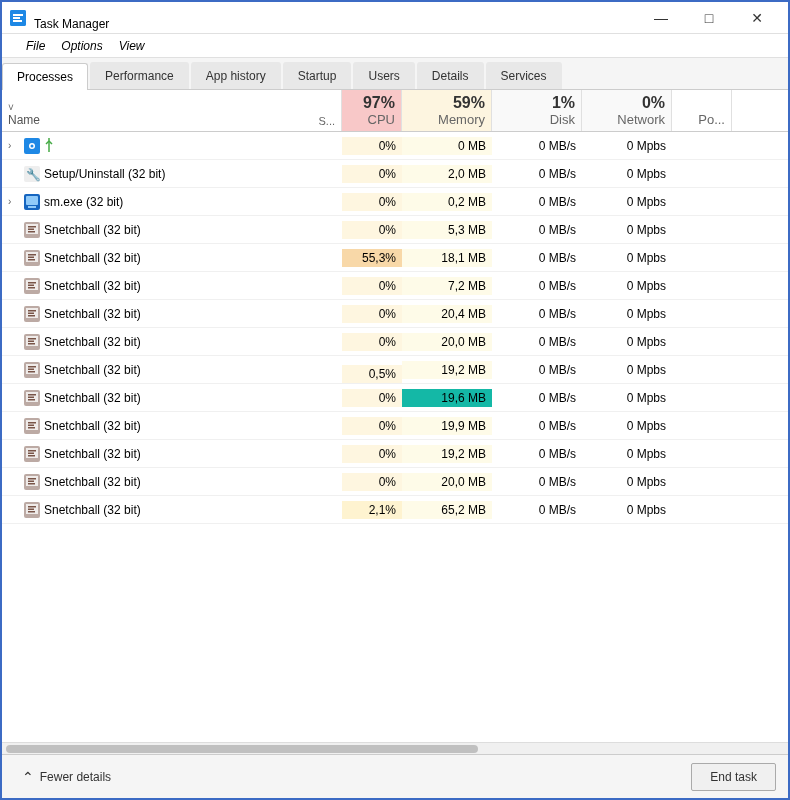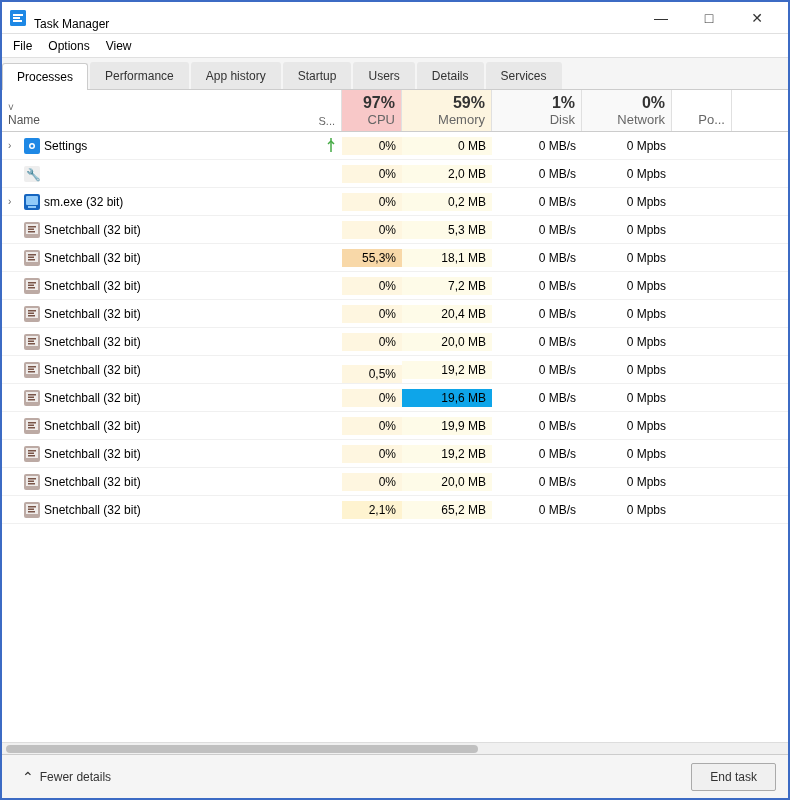--- a/index.html
+++ b/index.html
@@ -56,24 +56,25 @@
       display: flex;
       align-items: center;
       justify-content: center;
       font-size: 14px;
       color: #333;
     }
     .menu-bar {
       height: 24px;
       display: flex;
       align-items: center;
-      padding: 0 3px;
+      padding: 0 16px;
       border-bottom: 1px solid #e0e0e0;
       flex-shrink: 0;
       background: #fff;
+      font-style: italic;
     }
     .menu-item {
       padding: 2px 8px;
       cursor: pointer;
       font-size: 12px;
       color: #000;
     }
     .tabs {
       display: flex;
       align-items: flex-end;
@@ -322,21 +323,20 @@
     <div class="table-row">
           <div class="cell name-cell">
             <span class="expand-arrow">›</span>
             <span class="process-icon">
               <svg width="16" height="16">
                 <rect width="16" height="16" rx="2" fill="#1e88e5"></rect>
                 <circle cx="8" cy="8" r="3" fill="white"></circle>
                 <circle cx="8" cy="8" r="1.5" fill="#1e88e5"></circle>
               </svg>
             </span>
-            <span class="process-name">Settings</span>
             <span class="status-icon"><svg width="10" height="14" viewBox="0 0 10 14">
                 <line x1="5" y1="0" x2="5" y2="14" stroke="#4a4" stroke-width="1.5"></line>
                 <line x1="5" y1="3" x2="8" y2="6" stroke="#4a4" stroke-width="1.5"></line>
                 <line x1="5" y1="3" x2="2" y2="6" stroke="#4a4" stroke-width="1.5"></line>
               </svg></span>
           </div>
           <div class="cell" style="background: rgb(254, 246, 224);">0%</div>
           <div class="cell" style="background: rgb(254, 251, 232);">0 MB</div>
           <div class="cell">0 MB/s</div>
           <div class="cell">0 Mpbs</div>
@@ -344,20 +344,21 @@
         </div>
         <div class="table-row">
           <div class="cell name-cell">
             <span style="width: 12px; display: inline-block;"></span>
             <span class="process-icon">
               <svg width="16" height="16">
                 <rect width="16" height="16" rx="2" fill="#eee"></rect>
                 <text x="2" y="13" font-size="12">🔧</text>
               </svg>
             </span>
+            <span class="process-name">Setup/Uninstall (32 bit)</span>
           </div>
           <div class="cell" style="background: rgb(254, 246, 224);">0%</div>
           <div class="cell" style="background: rgb(254, 251, 232);">2,0 MB</div>
           <div class="cell">0 MB/s</div>
           <div class="cell">0 Mpbs</div>
           <div class="cell"></div>
         </div>
         <div class="table-row">
           <div class="cell name-cell">
             <span class="expand-arrow">›</span>
@@ -504,21 +505,21 @@
                 <rect width="16" height="16" rx="2" fill="#bcaaa4"></rect>
                 <rect x="2" y="2" width="12" height="10" fill="#efebe9"></rect>
                 <rect x="4" y="4" width="8" height="1.5" fill="#795548"></rect>
                 <rect x="4" y="6.5" width="6" height="1.5" fill="#795548"></rect>
                 <rect x="4" y="9" width="7" height="1.5" fill="#795548"></rect>
               </svg>
             </span>
             <span class="process-name">Snetchball (32 bit)</span>
           </div>
           <div class="cell" style="background: rgb(254, 246, 224);">0%</div>
-          <div class="cell" style="background: #0ea5e9;">19,6 MB</div>
+          <div class="cell" style="background: #14b8a6;">19,6 MB</div>
           <div class="cell">0 MB/s</div>
           <div class="cell">0 Mpbs</div>
           <div class="cell"></div>
         </div>
         <div class="table-row">
           <div class="cell name-cell">
             <span style="width: 12px; display: inline-block;"></span>
             <span class="process-icon">
               <svg width="16" height="16">
                 <rect width="16" height="16" rx="2" fill="#bcaaa4"></rect>

